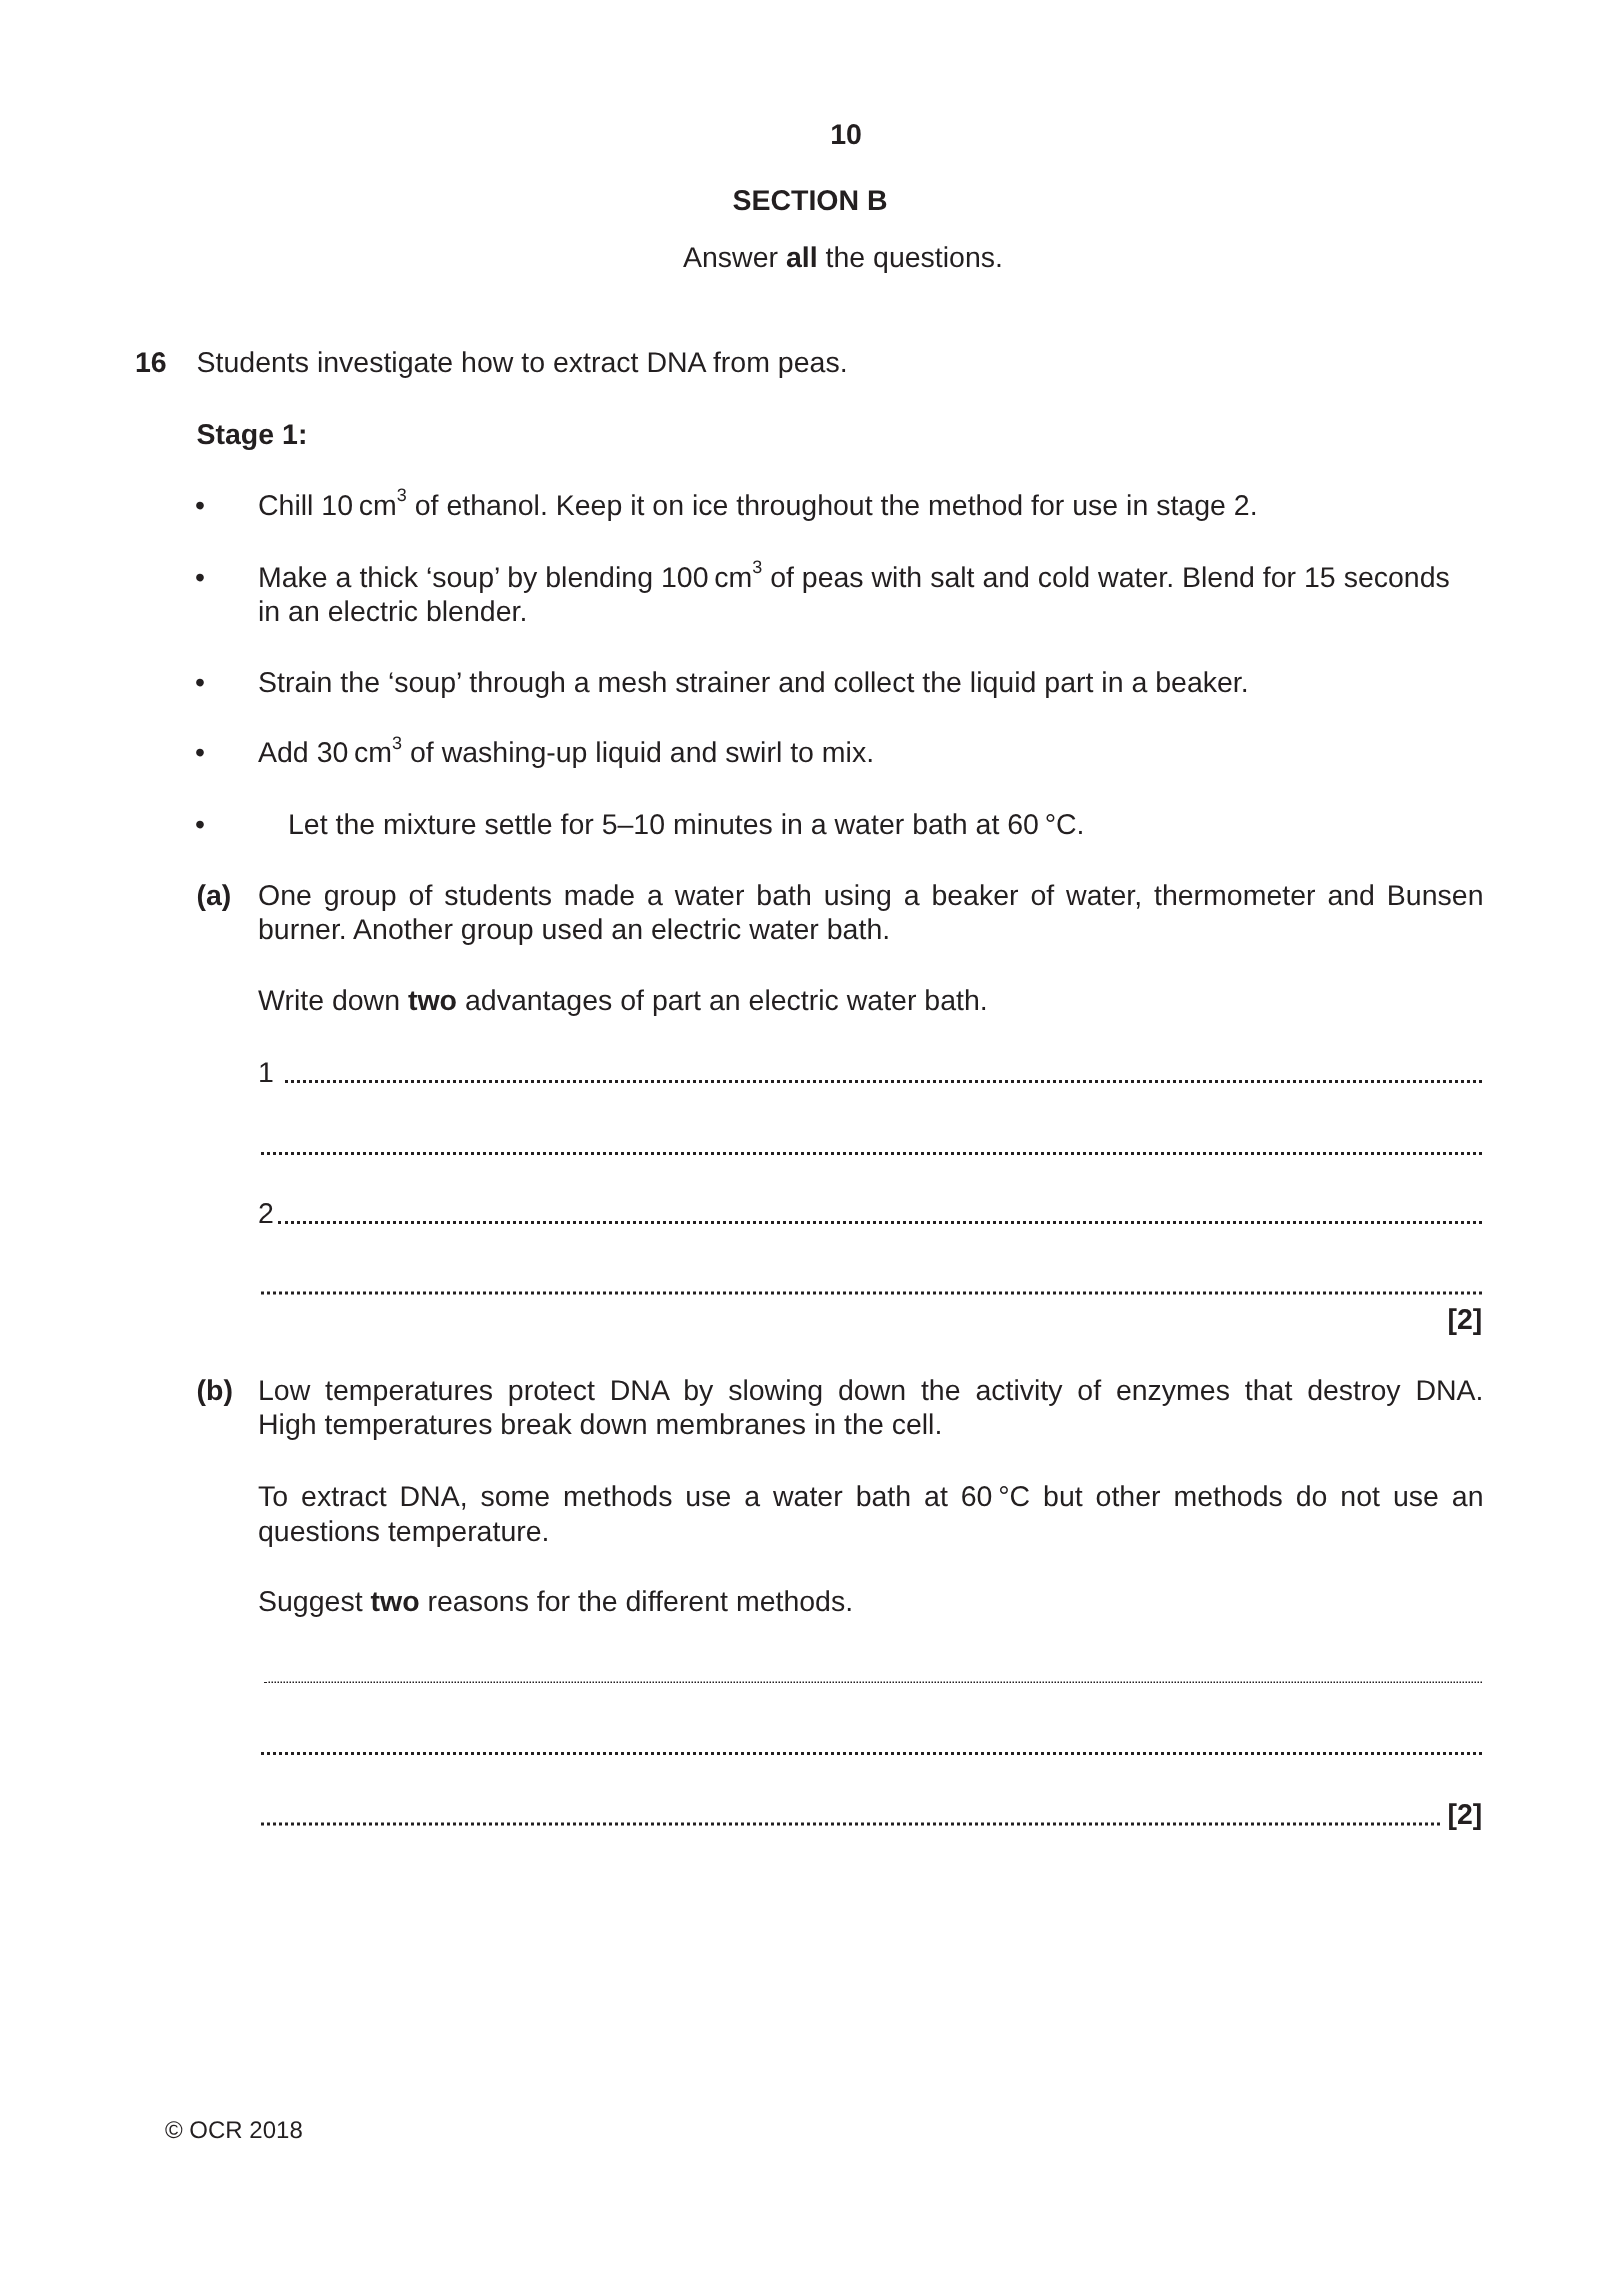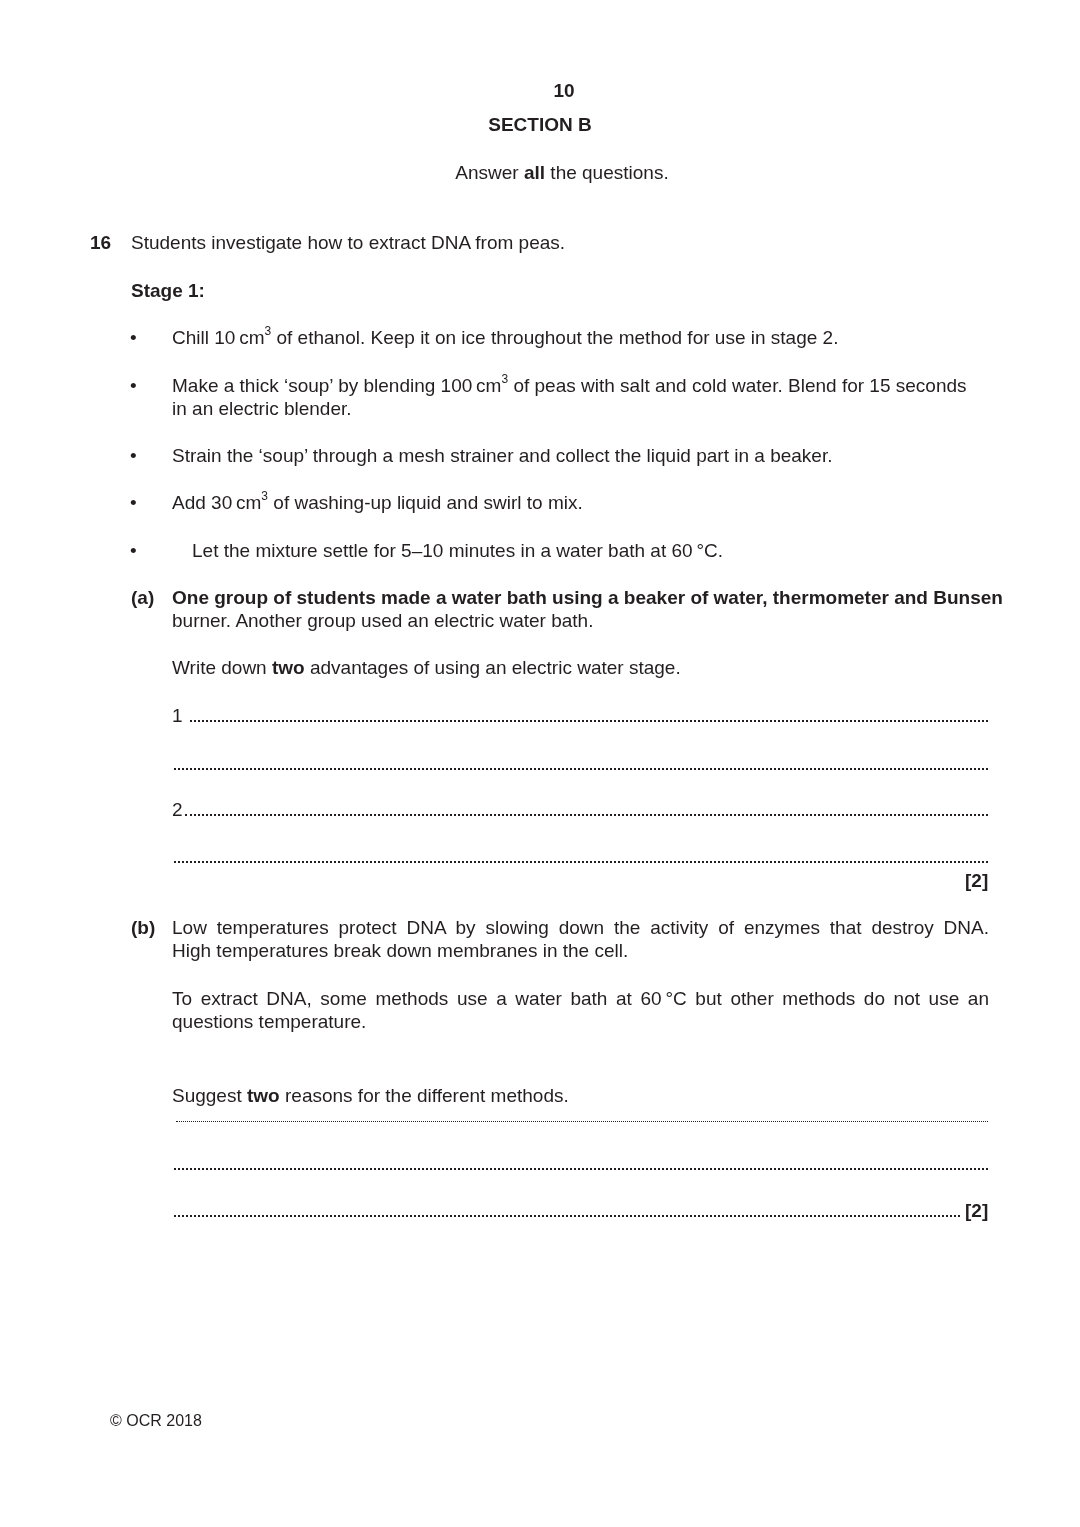--- a/index.html
+++ b/index.html
@@ -14,21 +14,21 @@
     .dots { position: absolute; height: 0; border-bottom: 2px dotted #231f20; }
     .marks { position: absolute; font-weight: bold; }
     sup { font-size: 12px; line-height: 0; position: relative; top: -2px; vertical-align: super; }
     .justify { text-align: justify; text-align-last: justify; }
     .footer { position: absolute; left: 110px; top: 1412px; font-size: 16px; color: #231f20; }
   </style>
 </head>
 <body>
 
 <div class="abs center bold" style="top:80px;padding-left:24px;">10</div>
-<div class="abs center bold" style="top:114px;">SECTION B</div>
+<div class="abs center bold" style="top:124px;">SECTION B</div>
 <div class="abs center" style="top:162px;margin-left:22px;"><span>Answer </span><span class="bold">all</span><span> the questions.</span></div>
 
 <div class="qnum" style="left:90px; top:232px;">16</div>
 <div class="line" style="left:131px; top:232px;">Students investigate how to extract DNA from peas.</div>
 <div class="line bold" style="left:131px; top:280px;">Stage 1:</div>
 
 <div>
   <div class="bullet" style="top:327px;">•</div>
   <div class="line" style="left:172px; top:327px;"><span>Chill 10 cm</span><sup>3</sup><span> of ethanol. Keep it on ice throughout the method for use in stage 2.</span></div>
 
@@ -40,37 +40,37 @@
   <div class="line" style="left:172px; top:445px;">Strain the ‘soup’ through a mesh strainer and collect the liquid part in a beaker.</div>
 
   <div class="bullet" style="top:492px;">•</div>
   <div class="line" style="left:172px; top:492px;"><span>Add 30 cm</span><sup>3</sup><span> of washing-up liquid and swirl to mix.</span></div>
 
   <div class="bullet" style="top:540px;">•</div>
   <div class="line" style="left:172px; top:540px;margin-left:20px;">Let the mixture settle for 5–10 minutes in a water bath at 60 °C.</div>
 </div>
 
 <div class="qnum" style="left:131px; top:587px;">(a)</div>
-<div class="line justify" style="left:172px; top:587px; width:817px;font-weight:bold;">One group of students made a water bath using a beaker of water, thermometer and Bunsen</div>
+<div class="line justify" style="left:172px; top:587px; width:817px;">One group of students made a water bath using a beaker of water, thermometer and Bunsen</div>
 <div class="line" style="left:172px; top:610px;">burner. Another group used an electric water bath.</div>
-<div class="line" style="left:172px; top:657px;"><span>Write down </span><span class="bold">two</span><span> advantages of using an electric water stage.</span></div>
+<div class="line" style="left:172px; top:657px;"><span>Write down </span><span class="bold">two</span><span> advantages of part an electric water bath.</span></div>
 
 <div class="line" style="left:172px; top:705px;">1</div>
 <div class="dots" style="left:190px; top:720px; width:798px;"></div>
 <div class="dots" style="left:174px; top:768px; width:814px;"></div>
 <div class="line" style="left:172px; top:799px;">2</div>
 <div class="dots" style="left:185px; top:814px; width:803px;"></div>
 <div class="dots" style="left:174px; top:861px; width:814px;"></div>
 <div class="marks" style="left:965px; top:870px;">[2]</div>
 
 <div class="qnum" style="left:131px; top:917px;">(b)</div>
 <div class="line justify" style="left:172px; top:917px; width:817px;">Low temperatures protect DNA by slowing down the activity of enzymes that destroy DNA.</div>
 <div class="line" style="left:172px; top:940px;">High temperatures break down membranes in the cell.</div>
 <div class="line justify" style="left:172px; top:988px; width:817px;">To extract DNA, some methods use a water bath at 60 °C but other methods do not use an</div>
 <div class="line" style="left:172px; top:1011px;">questions temperature.</div>
-<div class="line" style="left:172px; top:1085px;"><span>Suggest </span><span class="bold">two</span><span> reasons for the different methods.</span></div>
+<div class="line" style="left:172px; top:1058px;"><span>Suggest </span><span class="bold">two</span><span> reasons for the different methods.</span></div>
 
 <div class="dots" style="left:176px; top:1121px; width:812px; border-bottom-width:1px;"></div>
 <div class="dots" style="left:174px; top:1168px; width:814px;"></div>
 <div class="dots" style="left:174px; top:1215px; width:786px;"></div>
 <div class="marks" style="left:965px; top:1200px;">[2]</div>
 
 <div class="footer">© OCR 2018</div>
 
 </body></html>

